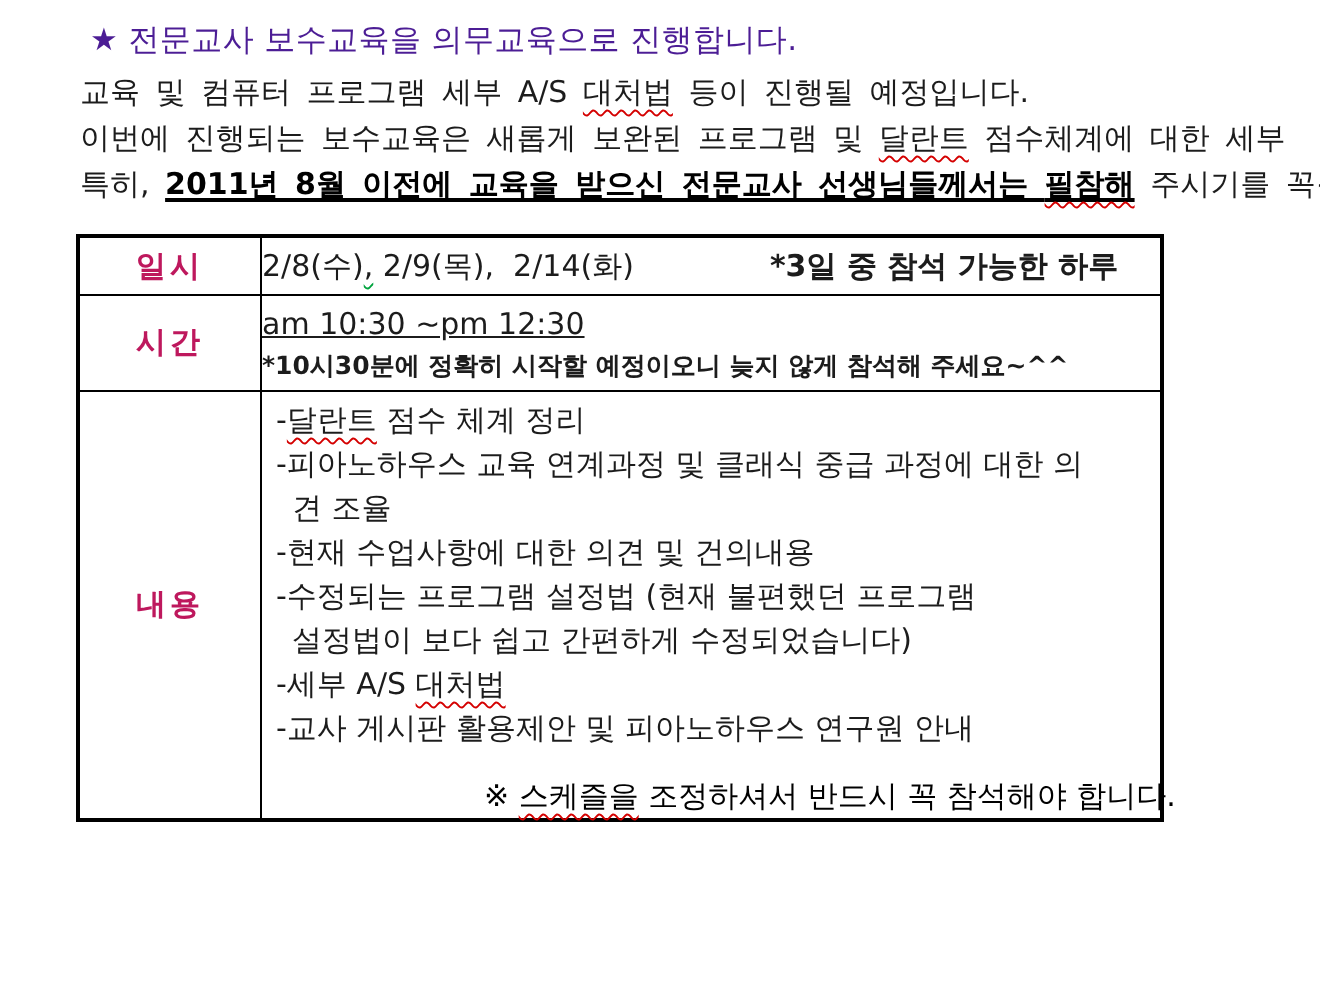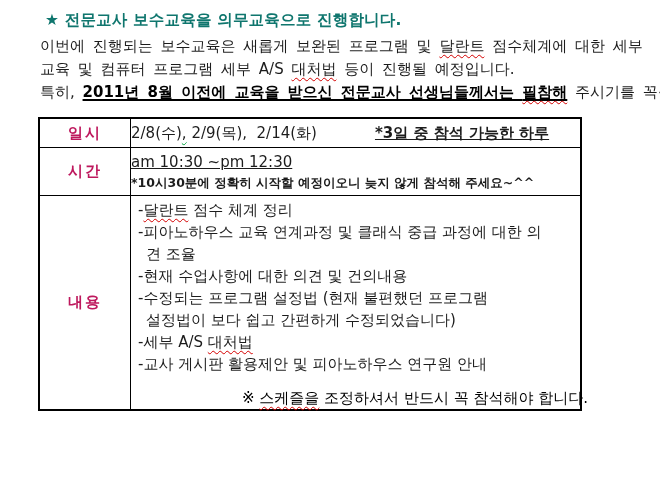--- a/index.html
+++ b/index.html
@@ -3,21 +3,21 @@
 <meta charset="utf-8">
 <style>
   html,body{margin:0;padding:0;}
   body{
     width:660px;height:494px;overflow:hidden;background:#ffffff;
     font-family:"DejaVu Sans","Liberation Sans",sans-serif;
     color:#1c1c1c;
   }
   .page{position:relative;width:660px;height:494px;padding:8px 0 0 40px;box-sizing:border-box;}
   .doc-title{
-    margin-left:5px;font-size:15.5px;font-weight:bold;color:#0f766e;
+    margin-left:5px;font-size:15.5px;font-weight:normal;color:#4c1d95;
     line-height:24px;letter-spacing:0.2px;
   }
   .para{margin-top:3px;font-size:15px;line-height:23px;word-spacing:3px;}
   .para .pline{white-space:pre;}
   .wavy-red{
     text-decoration-line:underline;text-decoration-style:wavy;
     text-decoration-color:#d40000;text-decoration-thickness:1px;
     text-underline-offset:3px;text-decoration-skip-ink:none;
   }
   .wavy-green{
@@ -49,40 +49,40 @@
     letter-spacing:2px;
   }
   td.val{width:449px;padding:2px 4px 2px 7px;}
   .r1{height:28px;}
   .r2{height:47px;}
   .r3{height:45px;}
   .r4{height:208px;vertical-align:middle;}
   .vline{white-space:pre;line-height:22px;text-decoration:underline;}
   .dates-row{display:flex;align-items:center;gap:28px;}
   .dates{white-space:pre;}
-  .date-note{margin-left:30px;white-space:pre;font-weight:600;text-decoration:underline;}
+  .date-note{margin-left:40px;white-space:pre;font-weight:600;}
   .time-sub{font-size:12.5px;font-weight:bold;line-height:20px;white-space:pre;}
   .place-l1{word-spacing:4px;}
   .place-l2{padding-left:12px;}
   .content-box{padding:3px 2px 0 7px;}
   .content-line{line-height:22px;white-space:pre;}
   .content-line.ind{padding-left:8px;}
   .content-line.blank{height:12px;line-height:12px;}
   .content-line.note{font-weight:normal;color:#000;padding-left:104px;}
 </style>
 </head>
 <body>
 
 <div class="page">
 
   <div class="doc-title">★ 전문교사 보수교육을 의무교육으로 진행합니다.</div>
 
   <div class="para">
+    <div class="pline"><span>교육 및 컴퓨터 프로그램 세부 A/S </span><span class="wavy-red">대처법</span><span> 등이 진행될 예정입니다.</span></div>
     <div class="pline"><span>이번에 진행되는 보수교육은 새롭게 보완된 프로그램 및 </span><span class="wavy-red">달란트</span><span> 점수체계에 대한 세부</span></div>
-    <div class="pline"><span>교육 및 컴퓨터 프로그램 세부 A/S </span><span class="wavy-red">대처법</span><span> 등이 진행될 예정입니다.</span></div>
     <div class="pline"><span>특히, </span><span class="bold-u"><span>2011년 8월 이전에 교육을 받으신 전문교사 선생님들께서는 </span><span class="wavy-red">필참해</span></span><span> 주시기를 꼭~!</span></div>
   </div>
 
   <table class="notice">
     <tbody>
         <tr>
       <td class="lbl r1">일시</td>
       <td class="val r1">
         <div class="dates-row">
           <span class="dates"><span>2/8(수)</span><span class="wavy-green">,</span><span> 2/9(목),  2/14(화)</span></span>

